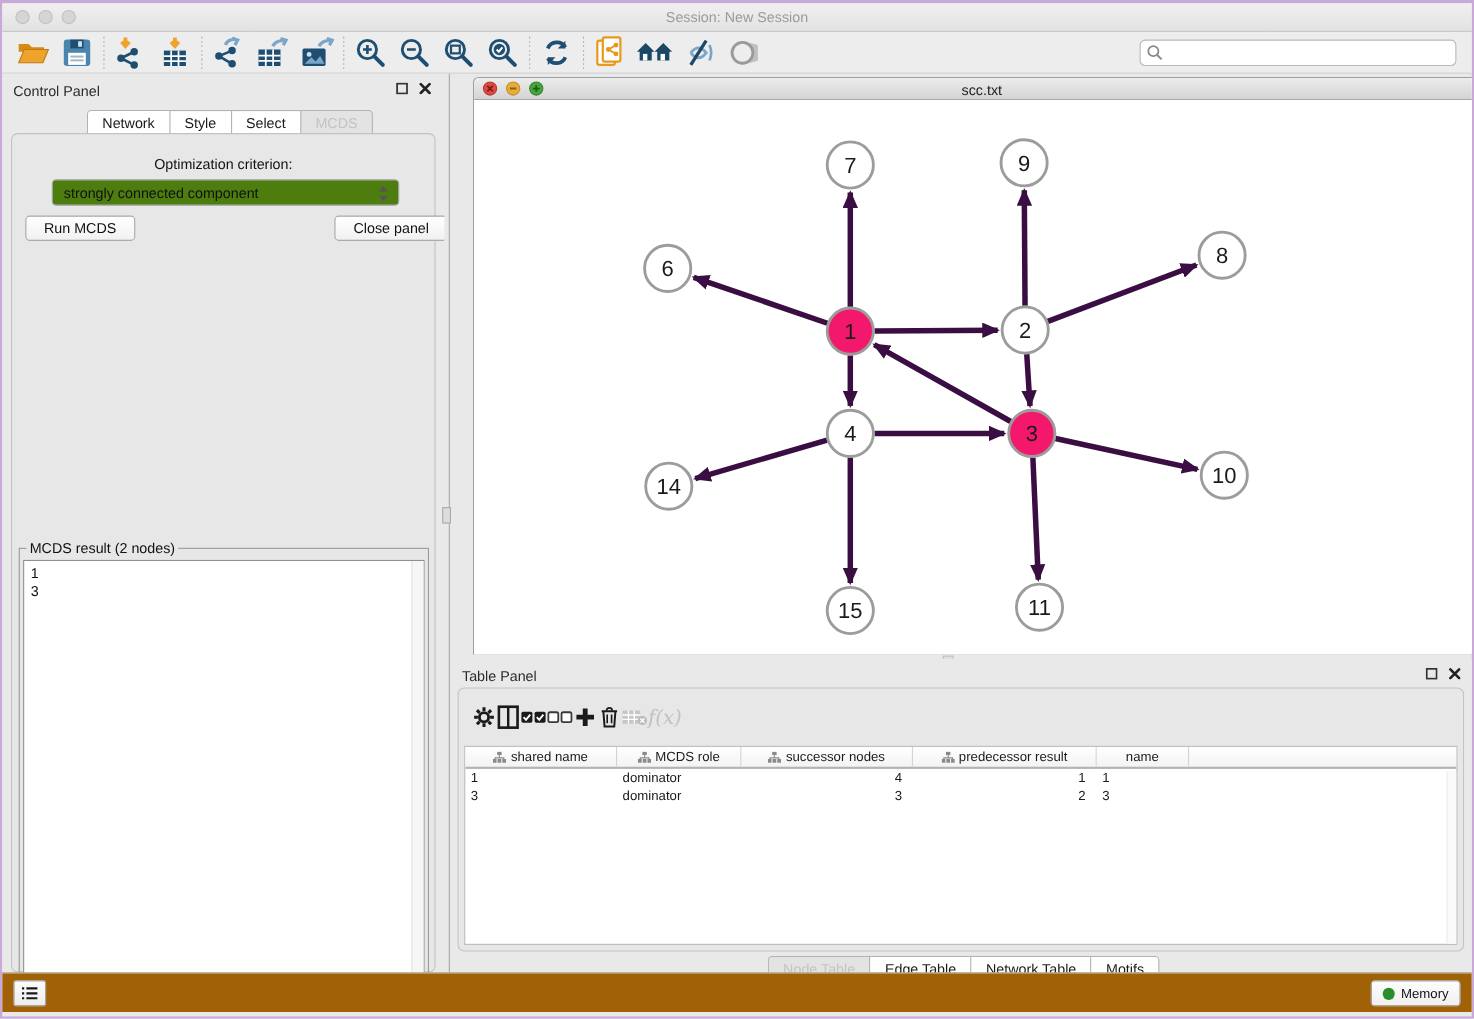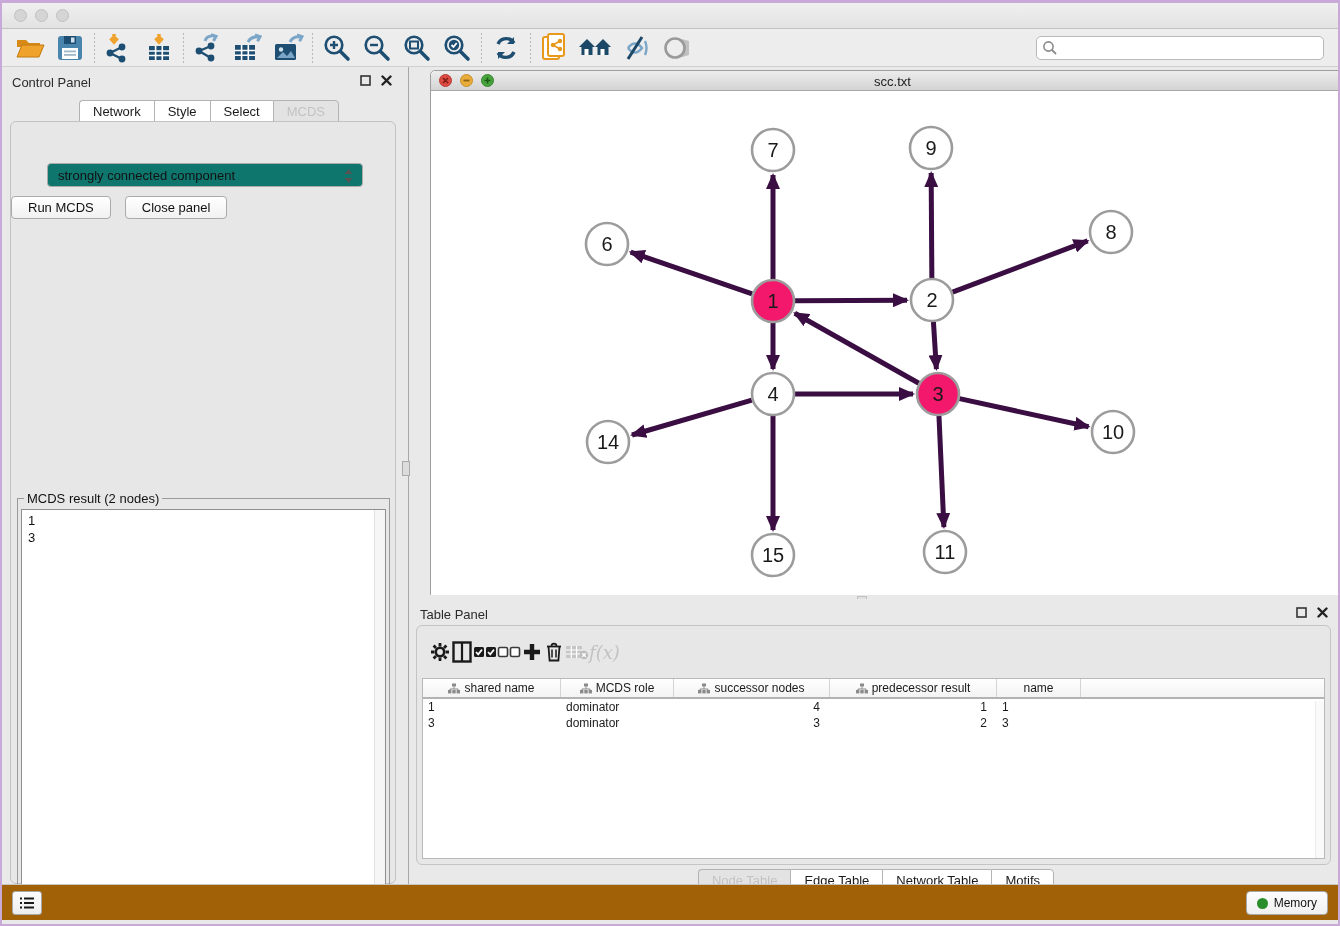--- a/index.html
+++ b/index.html
@@ -33,25 +33,25 @@
   .panel-btns { position:absolute; right:12px; top:8px; display:flex; gap:10px; align-items:center; }
   .cp-tabs { position:absolute; left:77px; top:33px; display:flex; }
   .tabbtn { height:22px; padding:0 13px; font-size:13px; display:flex; align-items:center;
             background:#fff; border:1px solid #b3b3b3; border-right:none; color:#1a1a1a; }
   .tabbtn:first-child { border-radius:4px 0 0 0; }
   .tabbtn:last-child { border-right:1px solid #b3b3b3; border-radius:0 4px 0 0; }
   .tabbtn.active { background:#e3e3e3; color:#c3c3c3; }
   .cp-body { position:absolute; left:8px; top:54px; width:386px; height:763px;
              background:#e7e7e7; border:1px solid #c2c2c2; border-radius:6px; }
   .opt-label { position:absolute; left:0; width:100%; top:20px; text-align:center; font-size:13px; color:#111; }
-  .criterion { position:absolute; left:36px; top:41px; width:316px; height:24px; background:#0f766e;
+  .criterion { position:absolute; left:36px; top:41px; width:316px; height:24px; background:#4d7c0f;
                border:1px solid #ababab; border-radius:4px; font-size:13px; color:#111;
                display:flex; align-items:center; padding-left:10px; }
   .criterion .spin { position:absolute; right:8px; top:4px; }
-  .cp-buttonrow { position:absolute; left:0; top:74px; width:100%; display:flex; justify-content:flex-start; gap:14px; }
+  .cp-buttonrow { position:absolute; left:12px; top:74px; width:100%; display:flex; justify-content:space-between; gap:14px; }
   .pushbtn { height:23px; padding:0 16px; background:linear-gradient(#ffffff,#f1f1f1);
              border:1px solid #ababab; border-radius:4px; font-size:13px; color:#111;
              display:flex; align-items:center; font-family:"Liberation Sans",sans-serif; }
   .result-box { position:absolute; left:6px; top:376px; width:373px; height:398px;
                 border:1px solid #9a9a9a;padding-left:18px; }
   .result-legend { position:absolute; left:6px; top:-8px; background:#e7e7e7; padding:0 3px;
                    font-size:13px; color:#111; }
   .result-inner { position:absolute; left:3px; top:10px; right:3px; bottom:3px;
                   background:#fff; border:1px solid #8f8f8f; font-size:13px; color:#111;
                   padding:2px 6px; line-height:17px; }
@@ -105,20 +105,21 @@
 </style>
 </head>
 <body>
 
 <div class="titlebar">
   <div class="traffic">
     <span class="tl"></span>
     <span class="tl"></span>
     <span class="tl"></span>
   </div>
+  <div class="win-title">Session: New Session</div>
 </div>
 
 <div class="toolbar">
   <div class="ticon">
     <svg width="30" height="24" viewBox="0 0 30 24">
         <path d="M2 4h9l3 3h11v4H2z" fill="#d88a16"></path>
         <path d="M2 21 L7 9 H29 L24 21 Z" fill="#efa32d" stroke="#c07a10"></path>
       </svg>
   </div>
   <div class="ticon">
@@ -262,20 +263,21 @@
         <path d="M1.5 1.5 L9.5 9.5 M9.5 1.5 L1.5 9.5" stroke="#222" stroke-width="2.4" stroke-linecap="round"></path>
       </svg>
   </div>
   <div class="cp-tabs" id="cp-tabs">
       <div class="tabbtn">Network</div>
       <div class="tabbtn">Style</div>
       <div class="tabbtn">Select</div>
       <div class="tabbtn active">MCDS</div>
     </div>
   <div class="cp-body">
+    <div class="opt-label">Optimization criterion:</div>
     <div class="criterion">
       <span>strongly connected component</span>
       <svg class="spin" width="11" height="16" viewBox="0 0 11 16">
           <path d="M5.5 1 L9.5 6 H1.5 z" fill="#555"></path>
           <path d="M5.5 15 L1.5 10 H9.5 z" fill="#555"></path>
         </svg>
     </div>
     <div class="cp-buttonrow">
       <button class="pushbtn">Run MCDS</button>
       <button class="pushbtn">Close panel</button>

